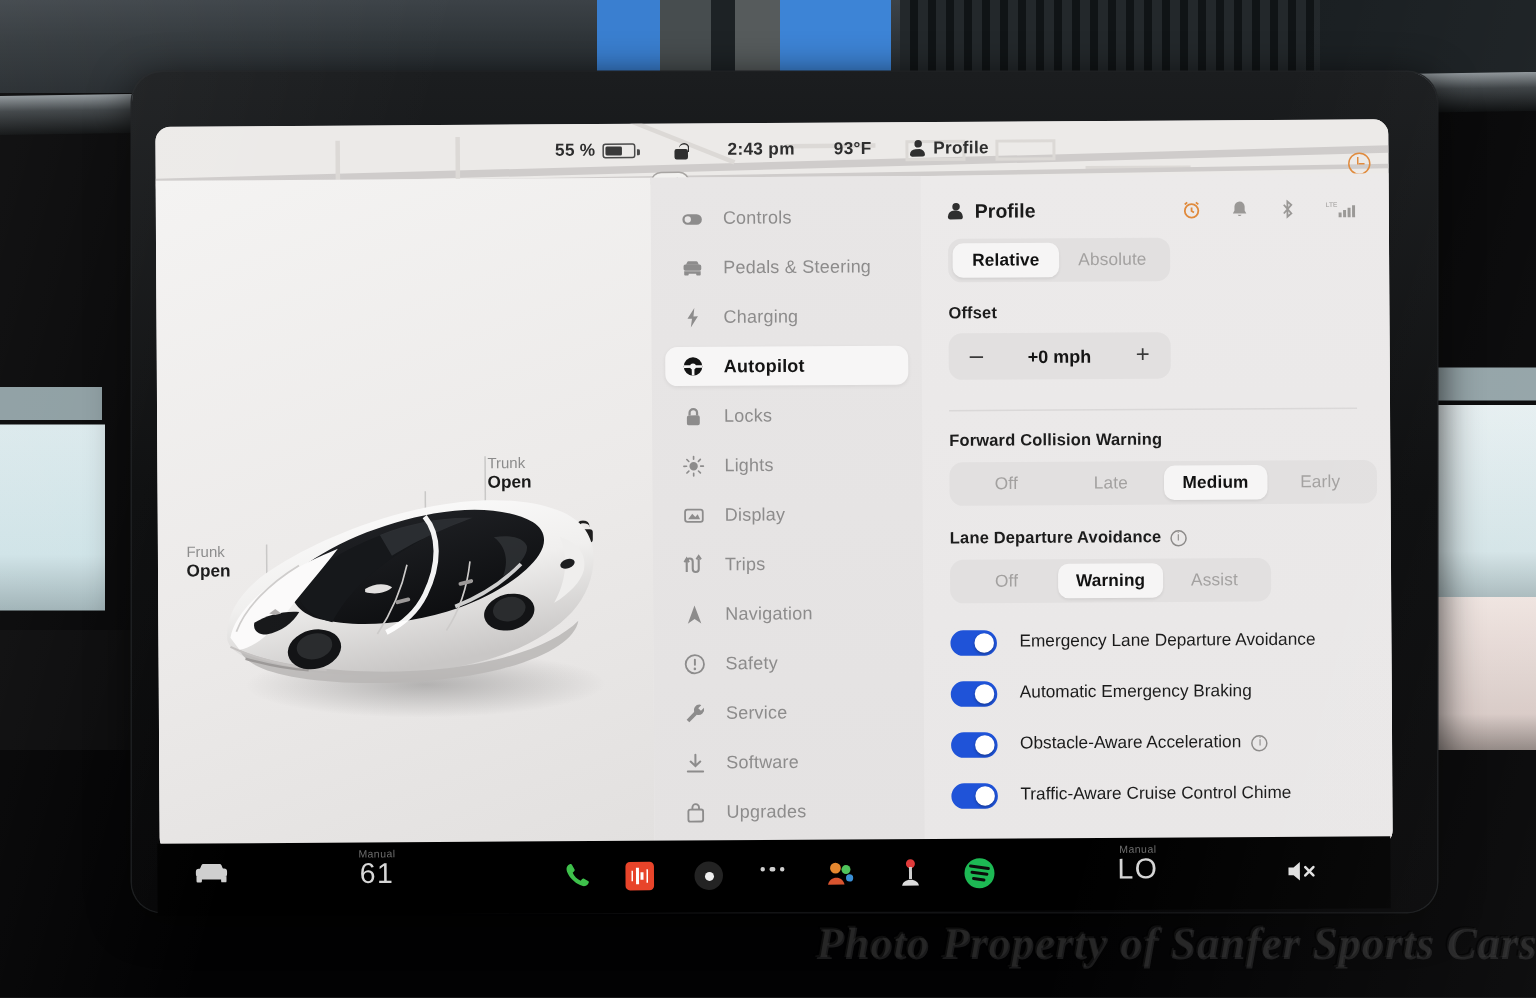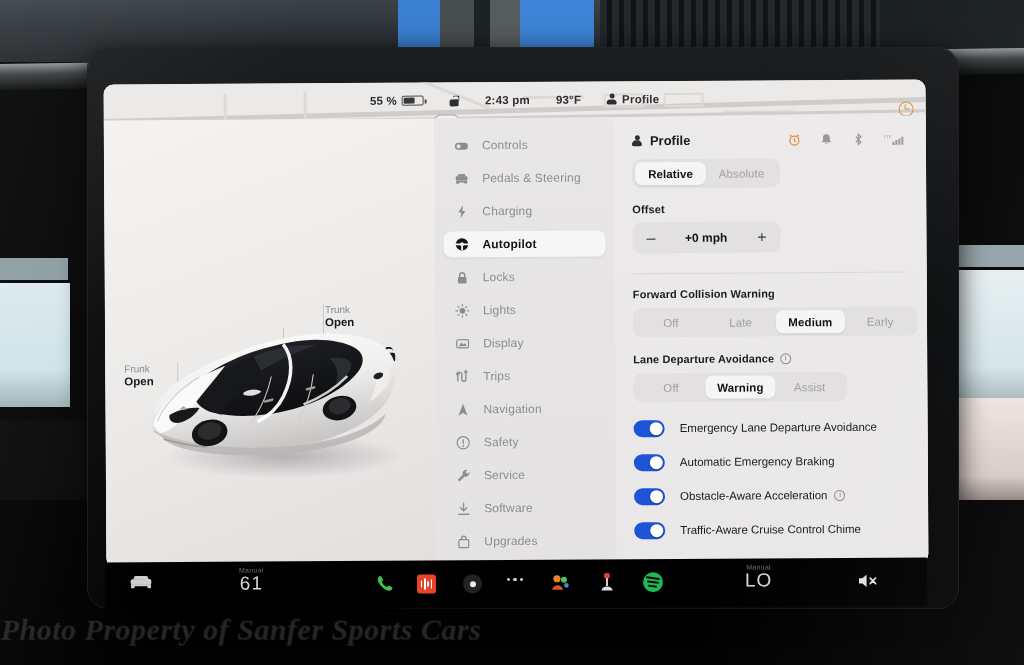--- a/index.html
+++ b/index.html
@@ -140,21 +140,21 @@
     border-radius:50%; background:#fff; box-shadow:0 1px 2px rgba(0,0,0,.3); }
   .togrow .tlabel { font-size:11.5px; color:#1a1a1a; display:flex; align-items:center; gap:7px; }
 
   
   .bottombar { position:absolute; left:105px; top:560px; width:822px; height:48px;
     background:#000; display:flex; align-items:center; z-index:6; transform:rotate(-0.35deg); }
   .bb { position:absolute; display:flex; flex-direction:column; align-items:center; justify-content:center; }
   .bb-sub { font-size:7px; color:#6d6d6d; letter-spacing:.3px; margin-bottom:-1px; }
   .bb-temp { font-size:19px; color:#d6d6d6; font-weight:300; letter-spacing:1px; }
 
-  .wm { position:absolute; left:0; top:612px; width:1024px; text-align:left; z-index:8;
+  .wm { position:absolute; left:0; top:612px; width:1024px; text-align:right; z-index:8;
     font-family:"Liberation Serif", serif; font-size:30px; font-style:italic; font-weight:700;
     color:rgba(255,255,255,.055); letter-spacing:.5px;
     text-shadow:1px 1px 0 rgba(255,255,255,.10), -1px -1px 0 rgba(0,0,0,.5); }
 
   .glare { position:absolute; inset:0; pointer-events:none; z-index:7;
     background:linear-gradient(105deg, rgba(255,255,255,.06) 0%, rgba(255,255,255,0) 26%,
       rgba(255,255,255,0) 72%, rgba(255,255,255,.05) 100%); }
 </style>
 </head>
 <body>

